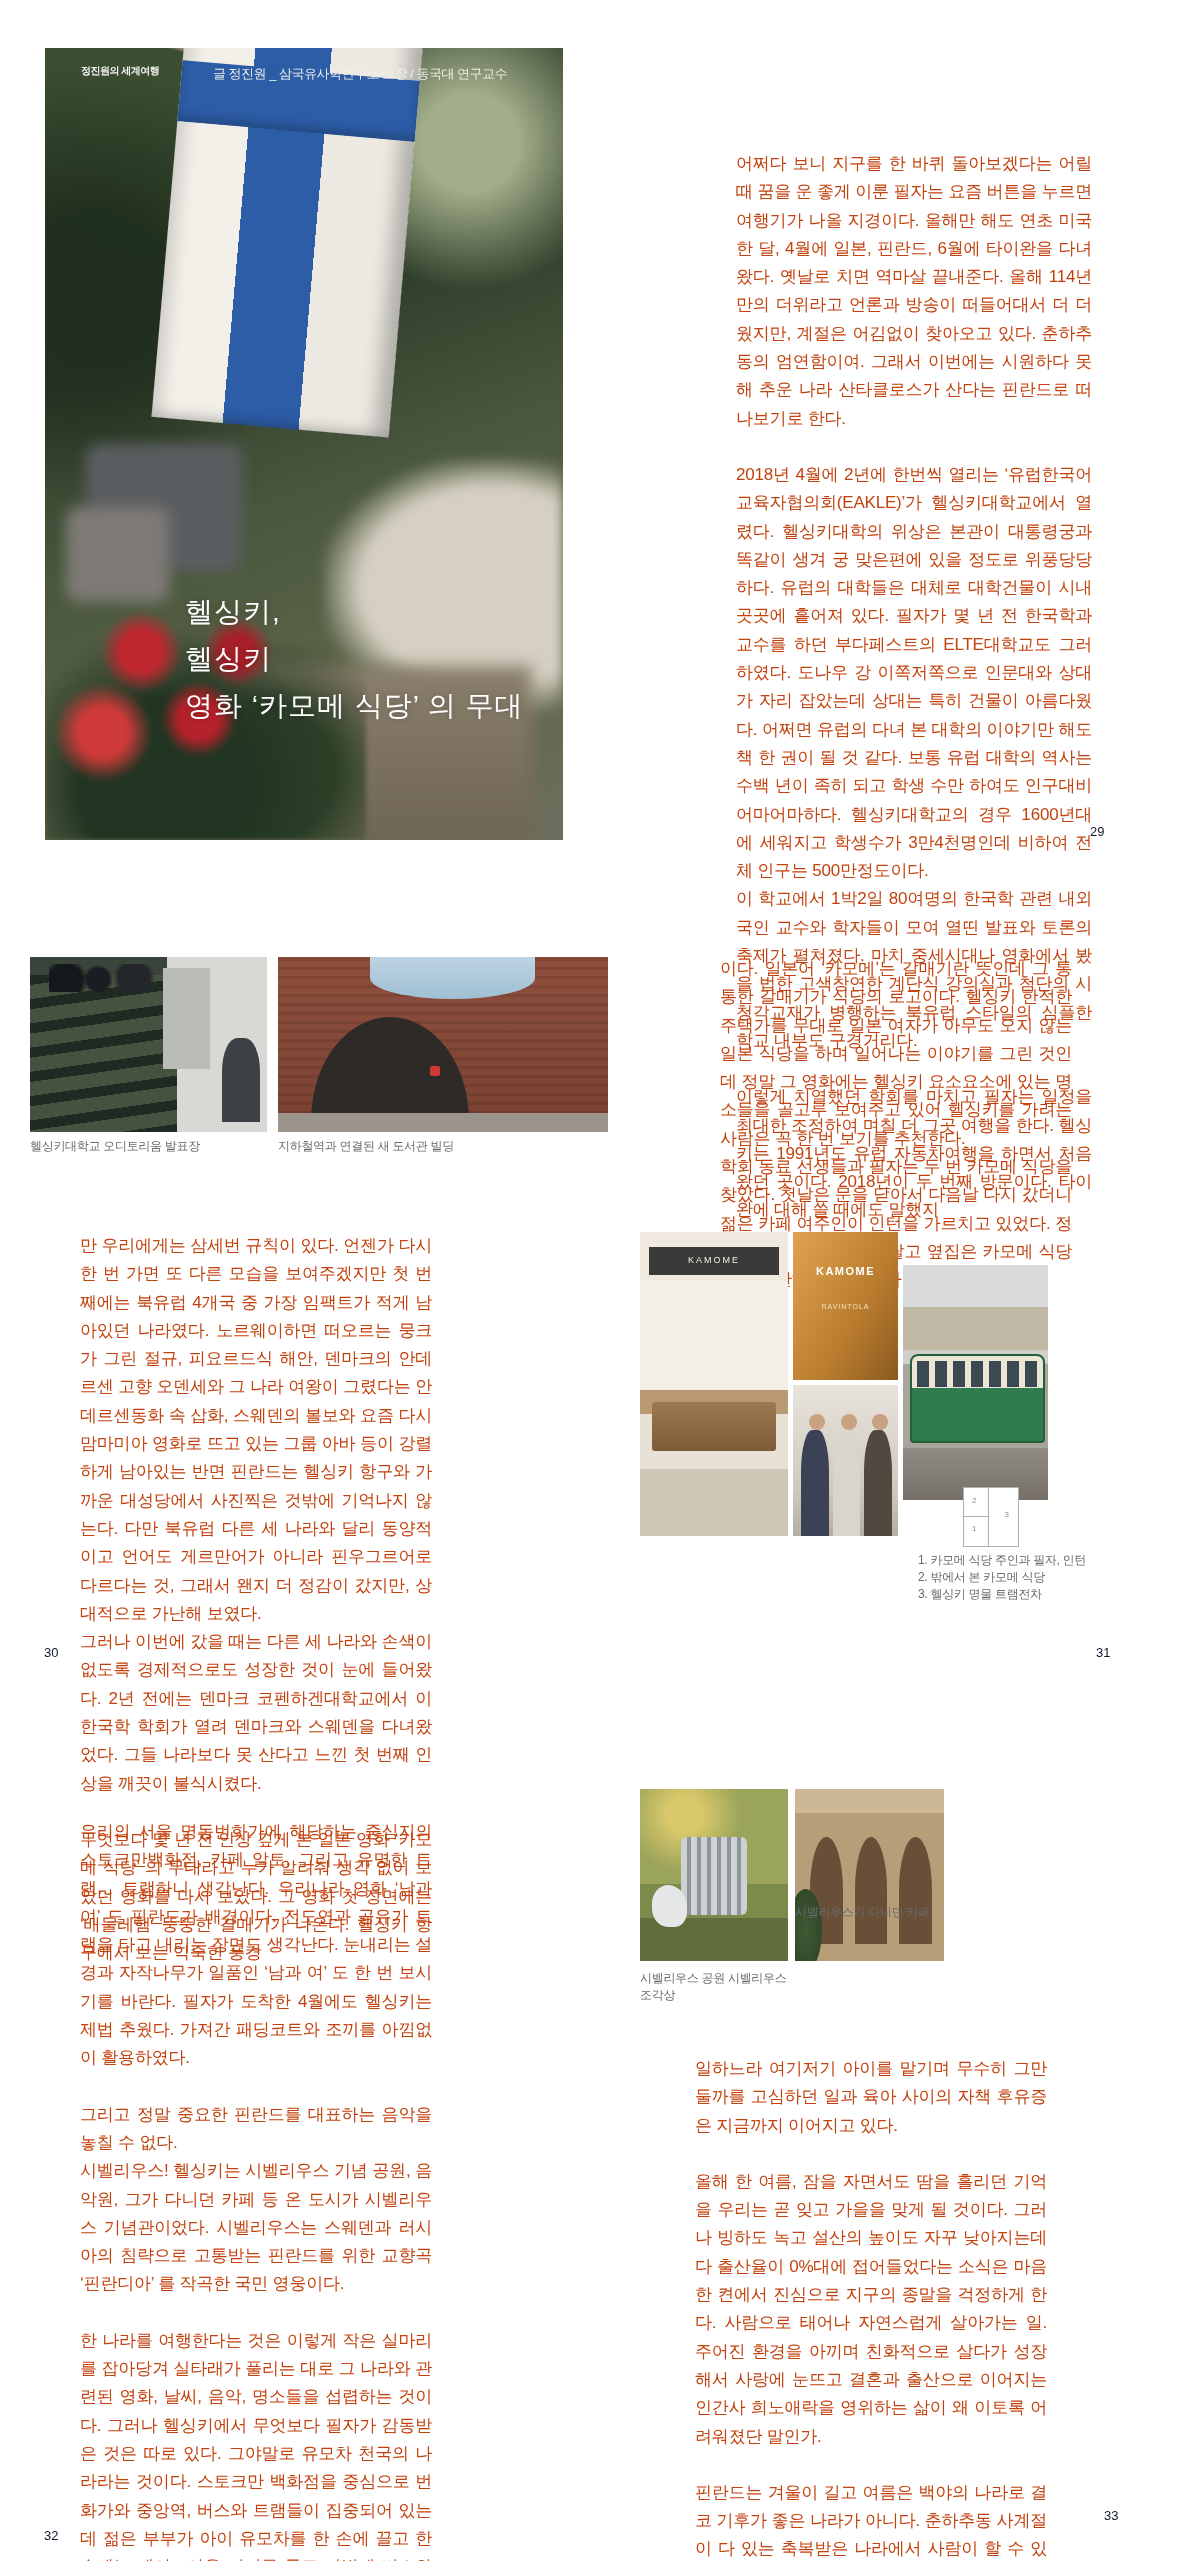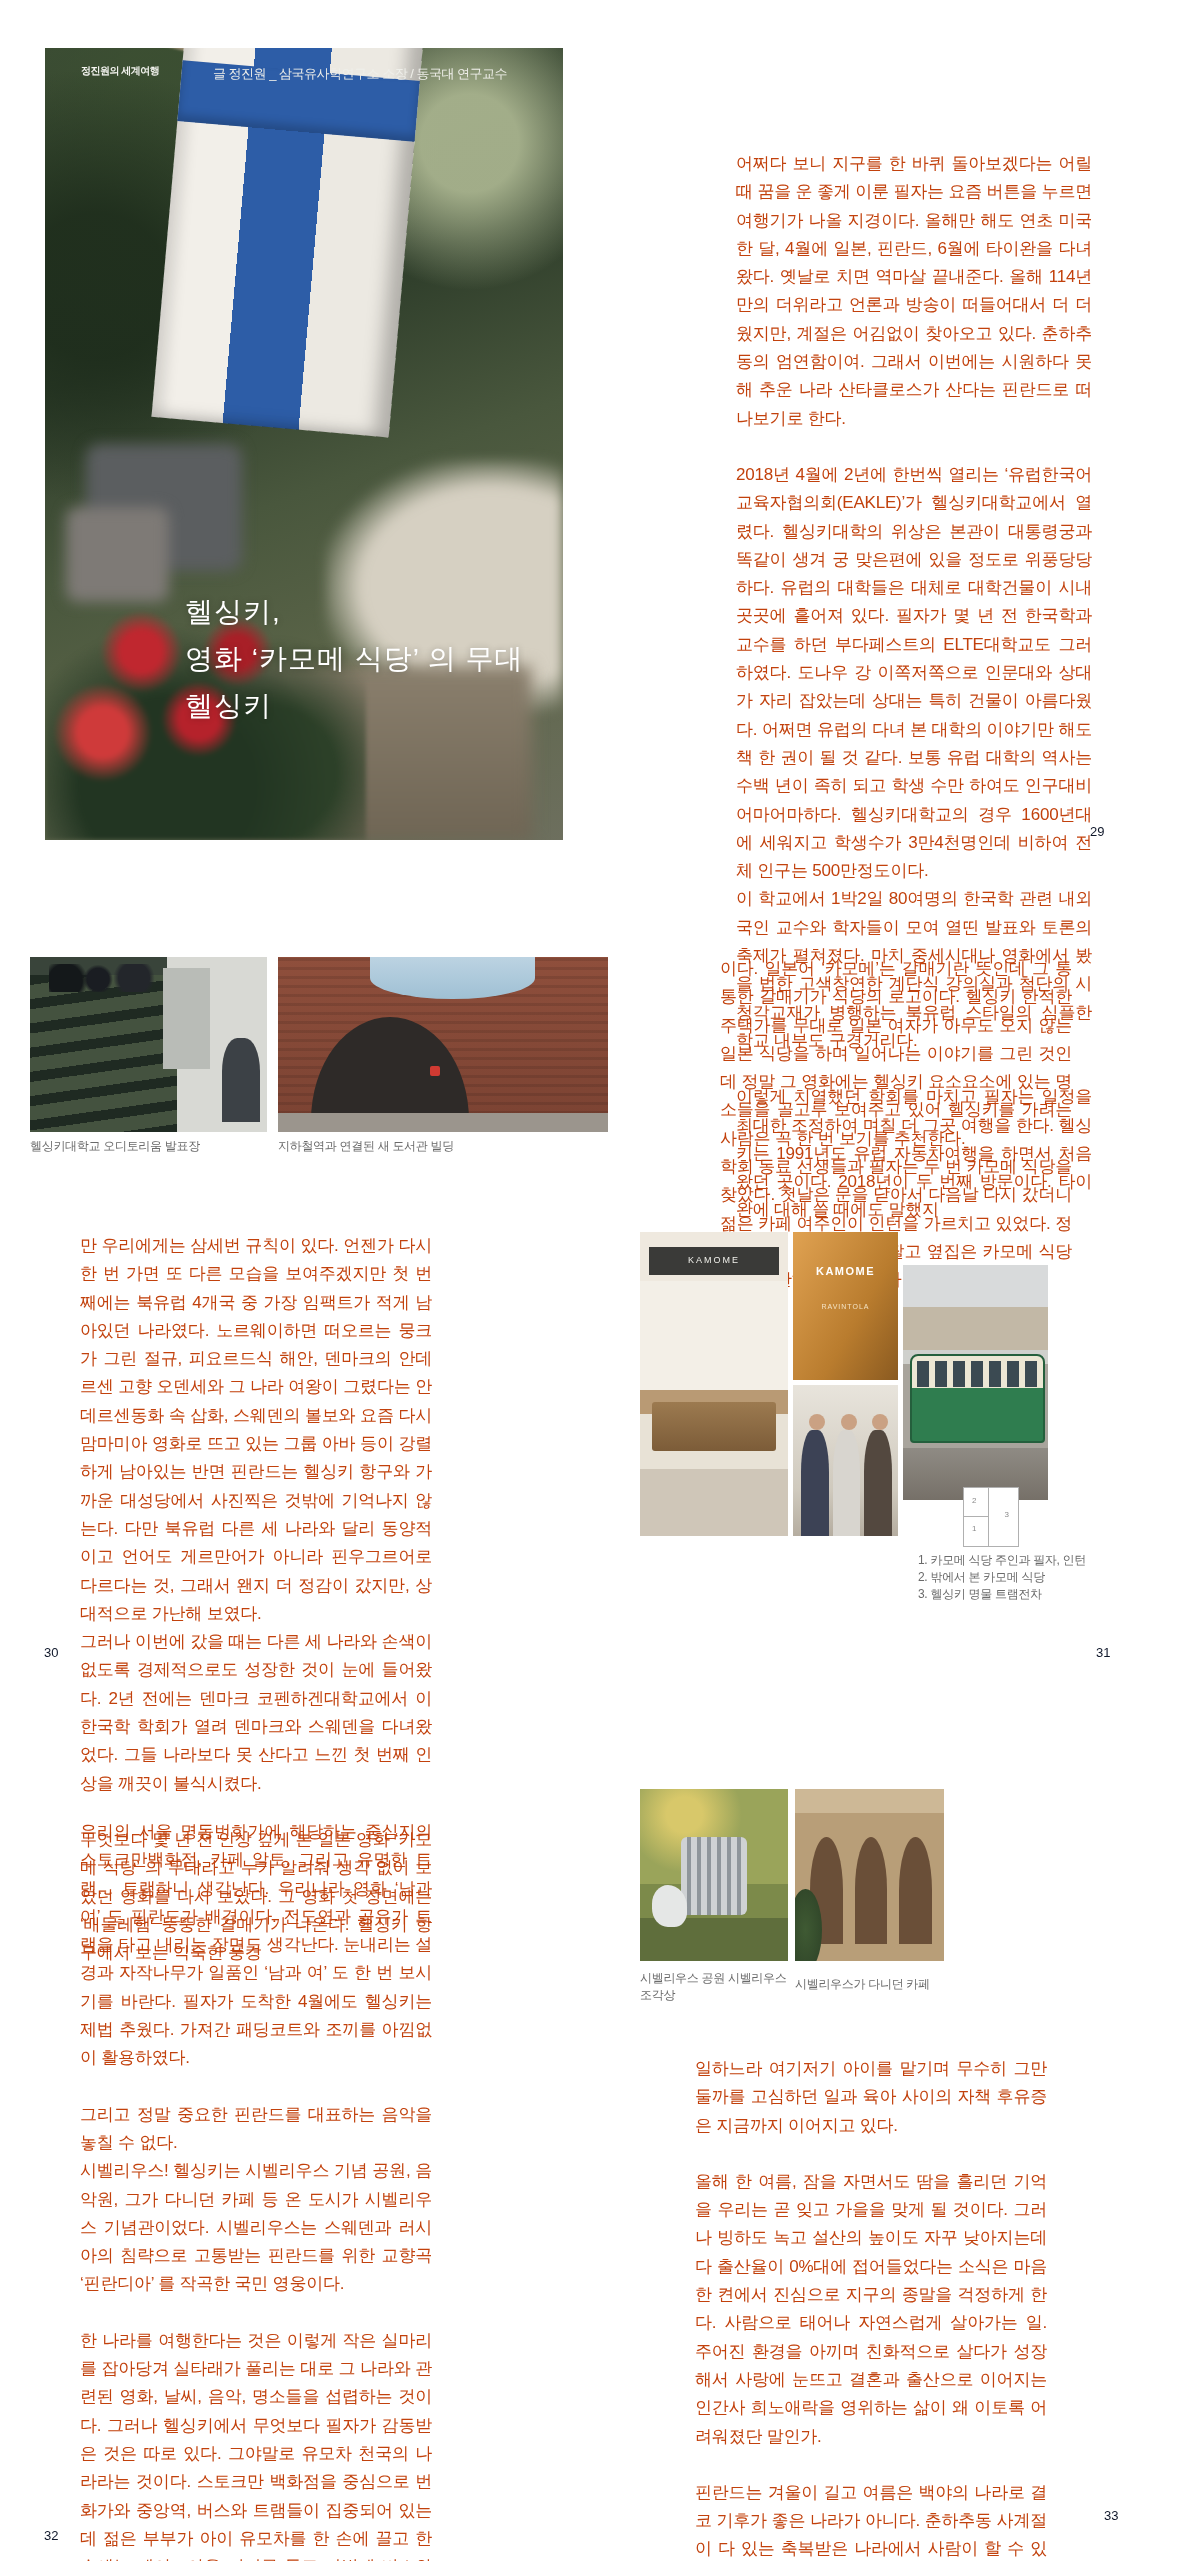--- a/index.html
+++ b/index.html
@@ -101,22 +101,22 @@
   <div class="pole"></div>
   <div class="flagwrap">
     <div class="flag-cloth"></div>
     <div class="flag-h"></div>
   </div>
   <div class="flowers"></div>
   <div class="series-title">정진원의 세계여행</div>
   <div class="byline">글 정진원 _ 삼국유사학연구소 소장 / 동국대 연구교수</div>
   <div class="cover-title">
     <div>헬싱키,</div>
+    <div>헬싱키</div>
     <div>영화 ‘카모메 식당’ 의 무대</div>
-    <div>헬싱키</div>
   </div>
 </div>
 
 <div class="bodycol" style="left:736px;top:150px;width:356px;">
   <p>어쩌다 보니 지구를 한 바퀴 돌아보겠다는 어릴 때 꿈을 운 좋게 이룬 필자는 요즘 버튼을 누르면 여행기가 나올 지경이다. 올해만 해도 연초 미국 한 달, 4월에 일본, 핀란드, 6월에 타이완을 다녀왔다. 옛날로 치면 역마살 끝내준다. 올해 114년만의 더위라고 언론과 방송이 떠들어대서 더 더웠지만, 계절은 어김없이 찾아오고 있다. 춘하추동의 엄연함이여. 그래서 이번에는 시원하다 못해 추운 나라 산타클로스가 산다는 핀란드로 떠나보기로 한다.</p>
   <p class="gap">2018년 4월에 2년에 한번씩 열리는 ‘유럽한국어교육자협의회(EAKLE)’가 헬싱키대학교에서 열렸다. 헬싱키대학의 위상은 본관이 대통령궁과 똑같이 생겨 궁 맞은편에 있을 정도로 위풍당당하다. 유럽의 대학들은 대체로 대학건물이 시내 곳곳에 흩어져 있다. 필자가 몇 년 전 한국학과 교수를 하던 부다페스트의 ELTE대학교도 그러하였다. 도나우 강 이쪽저쪽으로 인문대와 상대가 자리 잡았는데 상대는 특히 건물이 아름다웠다. 어쩌면 유럽의 다녀 본 대학의 이야기만 해도 책 한 권이 될 것 같다. 보통 유럽 대학의 역사는 수백 년이 족히 되고 학생 수만 하여도 인구대비 어마어마하다. 헬싱키대학교의 경우 1600년대에 세워지고 학생수가 3만4천명인데 비하여 전체 인구는 500만정도이다.</p>
   <p>이 학교에서 1박2일 80여명의 한국학 관련 내외국인 교수와 학자들이 모여 열띤 발표와 토론의 축제가 펼쳐졌다. 마치 중세시대나 영화에서 봤을 법한 고색창연한 계단식 강의실과 첨단의 시청각교재가 병행하는 북유럽 스타일의 심플한 학교 내부도 구경거리다.</p>
   <p class="gap">이렇게 치열했던 학회를 마치고 필자는 일정을 최대한 조정하여 며칠 더 그곳 여행을 한다. 헬싱키는 1991년도 유럽 자동차여행을 하면서 처음 왔던 곳이다. 2018년이 두 번째 방문이다. 타이완에 대해 쓸 때에도 말했지</p>
 </div>
 <div class="pagenum" style="left:1090px;top:824px;">29</div>
@@ -186,21 +186,21 @@
   <div class="pipes"></div>
   <div class="sculpt"></div>
 </div>
 <div class="photo" id="ph-arch">
   <div class="a1"></div>
   <div class="a2"></div>
   <div class="a3"></div>
   <div class="plant"></div>
 </div>
 <div class="caption" style="left:640px;top:1970px;width:148px;">시벨리우스 공원 시벨리우스 조각상</div>
-<div class="caption" style="left:795px;top:1976px;width:149px;">시벨리우스가 다니던 카페</div>
+<div class="caption" style="left:795px;top:1904px;width:149px;">시벨리우스가 다니던 카페</div>
 
 <div class="bodycol" style="left:80px;top:1818px;width:352px;">
   <p>우리의 서울 명동번화가에 해당하는 중심지의 스토크만백화점, 카페 알토, 그리고 유명한 트램… 트램하니 생각난다. 우리나라 영화 ‘남과 여’ 도 핀란드가 배경이다. 전도연과 공유가 트램을 타고 내리는 장면도 생각난다. 눈내리는 설경과 자작나무가 일품인 ‘남과 여’ 도 한 번 보시기를 바란다. 필자가 도착한 4월에도 헬싱키는 제법 추웠다. 가져간 패딩코트와 조끼를 아낌없이 활용하였다.</p>
   <p class="gap">그리고 정말 중요한 핀란드를 대표하는 음악을 놓칠 수 없다.</p>
   <p>시벨리우스! 헬싱키는 시벨리우스 기념 공원, 음악원, 그가 다니던 카페 등 온 도시가 시벨리우스 기념관이었다. 시벨리우스는 스웨덴과 러시아의 침략으로 고통받는 핀란드를 위한 교향곡 ‘핀란디아’ 를 작곡한 국민 영웅이다.</p>
   <p class="gap">한 나라를 여행한다는 것은 이렇게 작은 실마리를 잡아당겨 실타래가 풀리는 대로 그 나라와 관련된 영화, 날씨, 음악, 명소들을 섭렵하는 것이다. 그러나 헬싱키에서 무엇보다 필자가 감동받은 것은 따로 있다. 그야말로 유모차 천국의 나라라는 것이다. 스토크만 백화점을 중심으로 번화가와 중앙역, 버스와 트램들이 집중되어 있는데 젊은 부부가 아이 유모차를 한 손에 끌고 한 손에는 테이크아웃 커피를 들고 가볍게 버스와 트램에 오르내리는 모습을 흔히 볼 수 있다. 그야말로 신선한 문화충격이다.</p>
 
 </div>
 <div class="pagenum" style="left:44px;top:2528px;">32</div>
 

